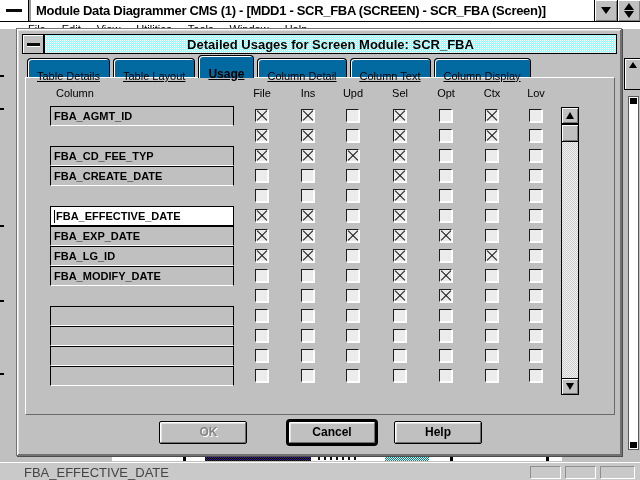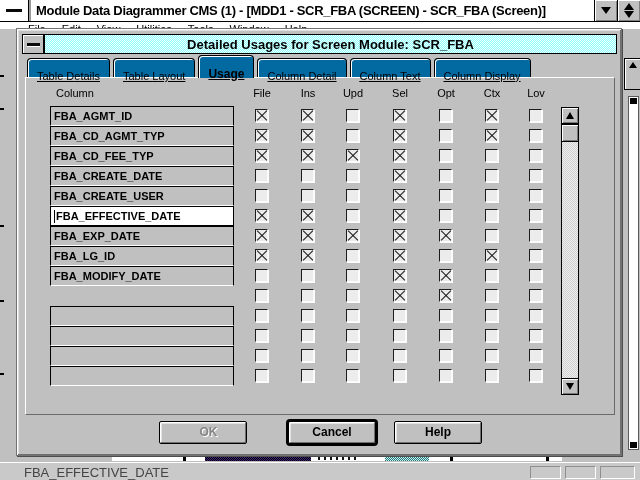--- a/index.html
+++ b/index.html
@@ -221,21 +221,20 @@
       <div class="abs usage-hdr" style="left: 466px;">Ctx</div>
       <div class="abs usage-hdr" style="left: 510px;">Lov</div>
       <div class="abs col-cell" style="top: 28px;">FBA_AGMT_ID</div>
       <div class="abs cb checked" style="left: 236px; top: 31px;"></div>
       <div class="abs cb checked" style="left: 282px; top: 31px;"></div>
       <div class="abs cb" style="left: 327px; top: 31px;"></div>
       <div class="abs cb checked" style="left: 374px; top: 31px;"></div>
       <div class="abs cb" style="left: 420px; top: 31px;"></div>
       <div class="abs cb checked" style="left: 466px; top: 31px;"></div>
       <div class="abs cb" style="left: 510px; top: 31px;"></div>
-      <div class="abs col-cell" style="top: 48px;">FBA_CD_AGMT_TYP</div>
       <div class="abs cb checked" style="left: 236px; top: 51px;"></div>
       <div class="abs cb checked" style="left: 282px; top: 51px;"></div>
       <div class="abs cb" style="left: 327px; top: 51px;"></div>
       <div class="abs cb checked" style="left: 374px; top: 51px;"></div>
       <div class="abs cb" style="left: 420px; top: 51px;"></div>
       <div class="abs cb checked" style="left: 466px; top: 51px;"></div>
       <div class="abs cb" style="left: 510px; top: 51px;"></div>
       <div class="abs col-cell" style="top: 68px;">FBA_CD_FEE_TYP</div>
       <div class="abs cb checked" style="left: 236px; top: 71px;"></div>
       <div class="abs cb checked" style="left: 282px; top: 71px;"></div>
@@ -245,21 +244,20 @@
       <div class="abs cb" style="left: 466px; top: 71px;"></div>
       <div class="abs cb" style="left: 510px; top: 71px;"></div>
       <div class="abs col-cell" style="top: 88px;">FBA_CREATE_DATE</div>
       <div class="abs cb" style="left: 236px; top: 91px;"></div>
       <div class="abs cb" style="left: 282px; top: 91px;"></div>
       <div class="abs cb" style="left: 327px; top: 91px;"></div>
       <div class="abs cb checked" style="left: 374px; top: 91px;"></div>
       <div class="abs cb" style="left: 420px; top: 91px;"></div>
       <div class="abs cb" style="left: 466px; top: 91px;"></div>
       <div class="abs cb" style="left: 510px; top: 91px;"></div>
-      <div class="abs col-cell" style="top: 108px;">FBA_CREATE_USER</div>
       <div class="abs cb" style="left: 236px; top: 111px;"></div>
       <div class="abs cb" style="left: 282px; top: 111px;"></div>
       <div class="abs cb" style="left: 327px; top: 111px;"></div>
       <div class="abs cb checked" style="left: 374px; top: 111px;"></div>
       <div class="abs cb" style="left: 420px; top: 111px;"></div>
       <div class="abs cb" style="left: 466px; top: 111px;"></div>
       <div class="abs cb" style="left: 510px; top: 111px;"></div>
       <div class="abs col-cell editing" style="top: 128px;"><span class="caret"></span>FBA_EFFECTIVE_DATE</div>
       <div class="abs cb checked" style="left: 236px; top: 131px;"></div>
       <div class="abs cb checked" style="left: 282px; top: 131px;"></div>

